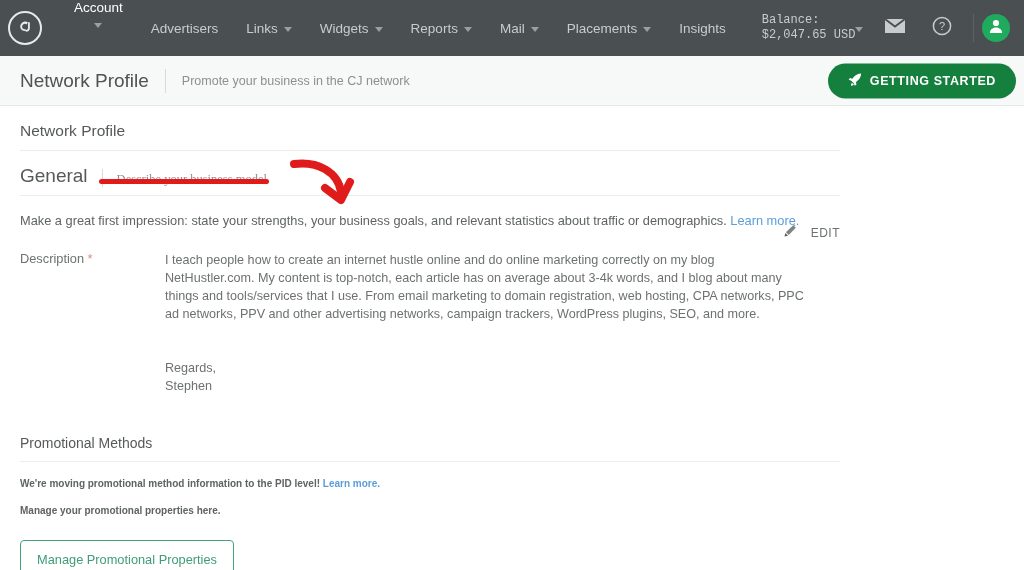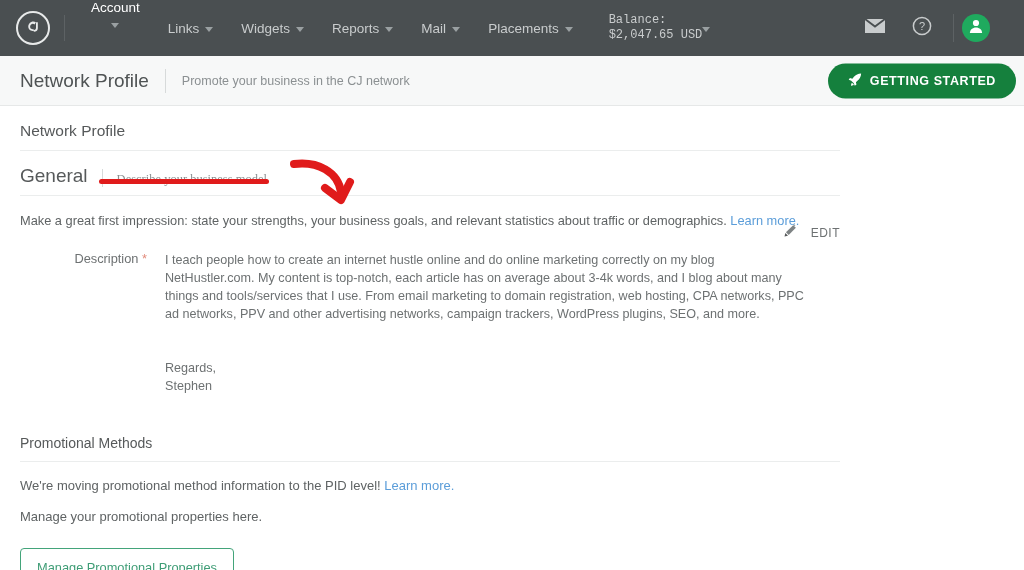--- a/index.html
+++ b/index.html
@@ -94,32 +94,32 @@
   .tab-div { width:1px; height:18px; background:#d7dada; }
   .tab-desc { font-size:12.5px; color:#8b9092; padding-left:14px;font-family:Liberation Serif, serif; }
 
   .intro {
     font-size:12.8px; color:#5f6364; padding:16px 0 0 0; width:820px; line-height:17px;
   }
   .link { color:#5b9dd9; text-decoration:none; cursor:pointer; }
 
   .desc-row { display:flex; padding: 22px 0 0 0; }
   .desc-label {
-    width:145px; text-align:right; padding-right:18px;
+    width:145px; padding-right:18px;
     font-size:12.8px; color:#6d7172; flex:none;
   }
   .req { color:#e28b7b; }
   .desc-body { width:640px; font-size:12.6px; color:#6d7172; line-height:18px; }
   .desc-sign { margin-top:36px; line-height:18px; }
 
   .promo-head {
     font-size:14px; color:#56595a; padding:18px 0 10px 0;
     border-bottom:1px solid #ebeded; width:820px; margin-top:22px;
   }
-  .promo-line { font-size:13px; color:#5f6364; padding-top:16px; }
+  .promo-line { font-size:10px; color:#5f6364; padding-top:16px;font-weight:bold; }
   .promo-btn {
     margin-top:24px; display:inline-block;
     border:1px solid #43a47a; color:#3f9d76; background:#fff;
     border-radius:4px; font-size:12.8px; padding:11px 16px; cursor:pointer;
     font-family:"Liberation Sans", sans-serif;
   }
 
   
   .annot { position:absolute; pointer-events:none; }
   #underline {
@@ -148,38 +148,44 @@
     </div>
 
     <div class="nav-sep"></div>
 
     <div class="nav-items">
       <div class="nav-item active">
         <span>Account</span>
         <span class="caret"></span>
       </div>
       <div class="nav-item">
+        <span>Advertisers</span>
+      </div>
+      <div class="nav-item">
         <span>Links</span>
         <span class="caret"></span>
       </div>
       <div class="nav-item">
         <span>Widgets</span>
         <span class="caret"></span>
       </div>
       <div class="nav-item">
         <span>Reports</span>
         <span class="caret"></span>
       </div>
       <div class="nav-item">
         <span>Mail</span>
         <span class="caret"></span>
       </div>
       <div class="nav-item">
         <span>Placements</span>
         <span class="caret"></span>
+      </div>
+      <div class="nav-item">
+        <span>Insights</span>
       </div>
     </div>
 
     <div class="balance">
       <span class="lines">
         <span>Balance:</span>
         <span>$2,047.65 USD</span>
       </span>
       <span class="caret"></span>
     </div>

